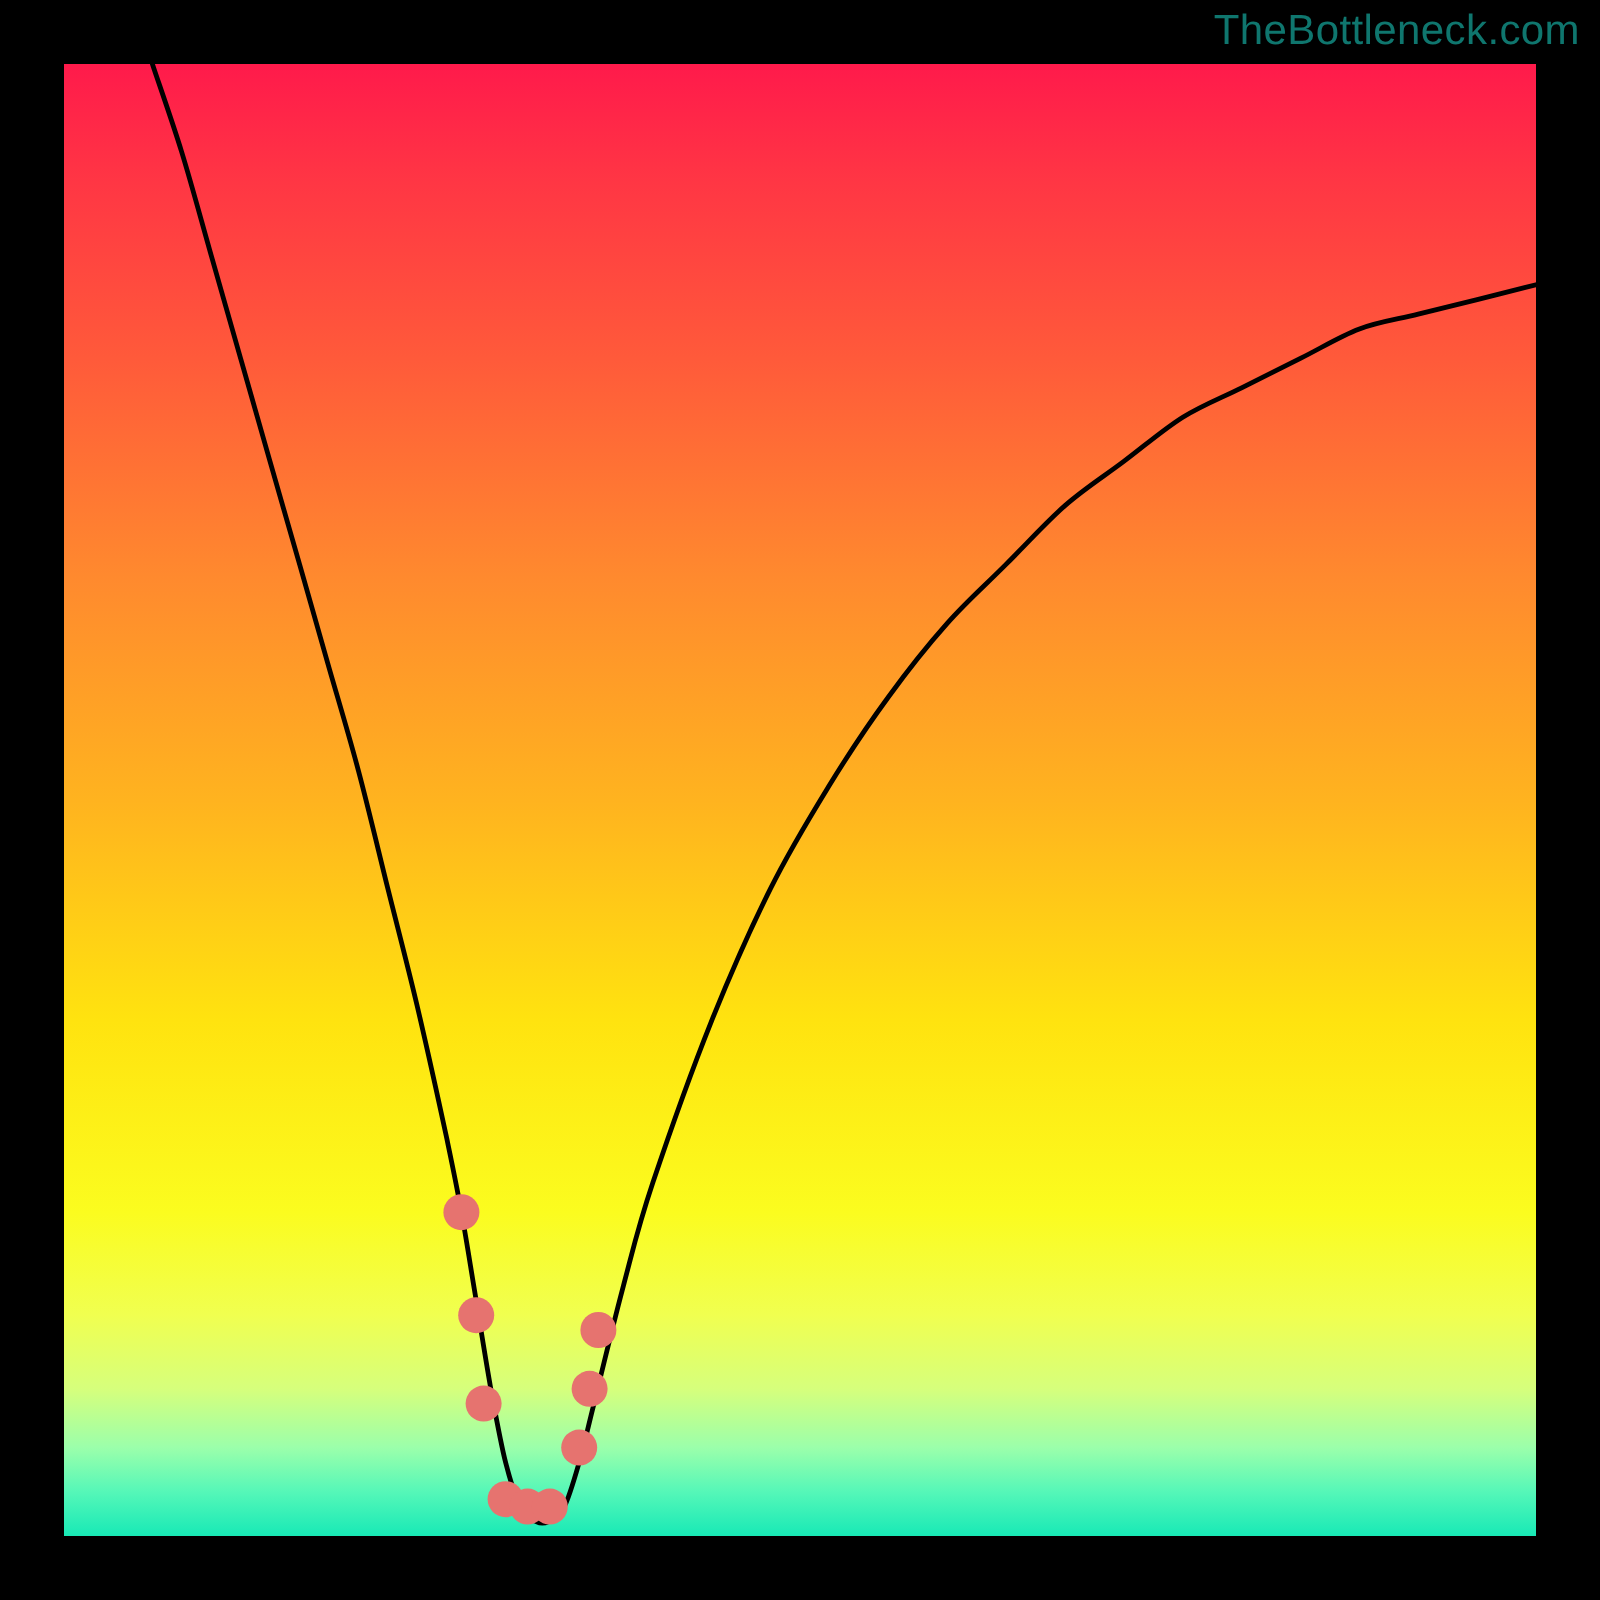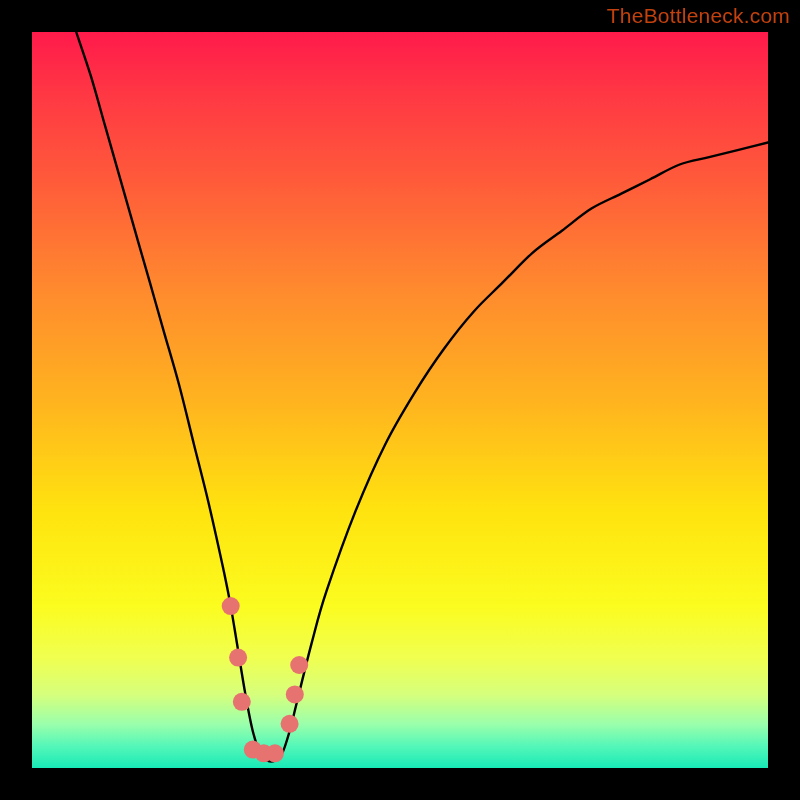--- a/index.html
+++ b/index.html
@@ -43,21 +43,21 @@
       #55f7b8 97%,
       #18e9b6 100%
     );
   }
   .watermark {
     position: absolute;
     top: 4px;
     right: 10px;
     font-family: Arial, Helvetica, sans-serif;
     font-size: 21px;
-    color: #c2410c;
+    color: #0f766e;
     letter-spacing: 0.2px;
     user-select: none;
   }
   svg.curve {
     position: absolute;
     inset: 0;
   }
 </style>
 </head>
 <body>

